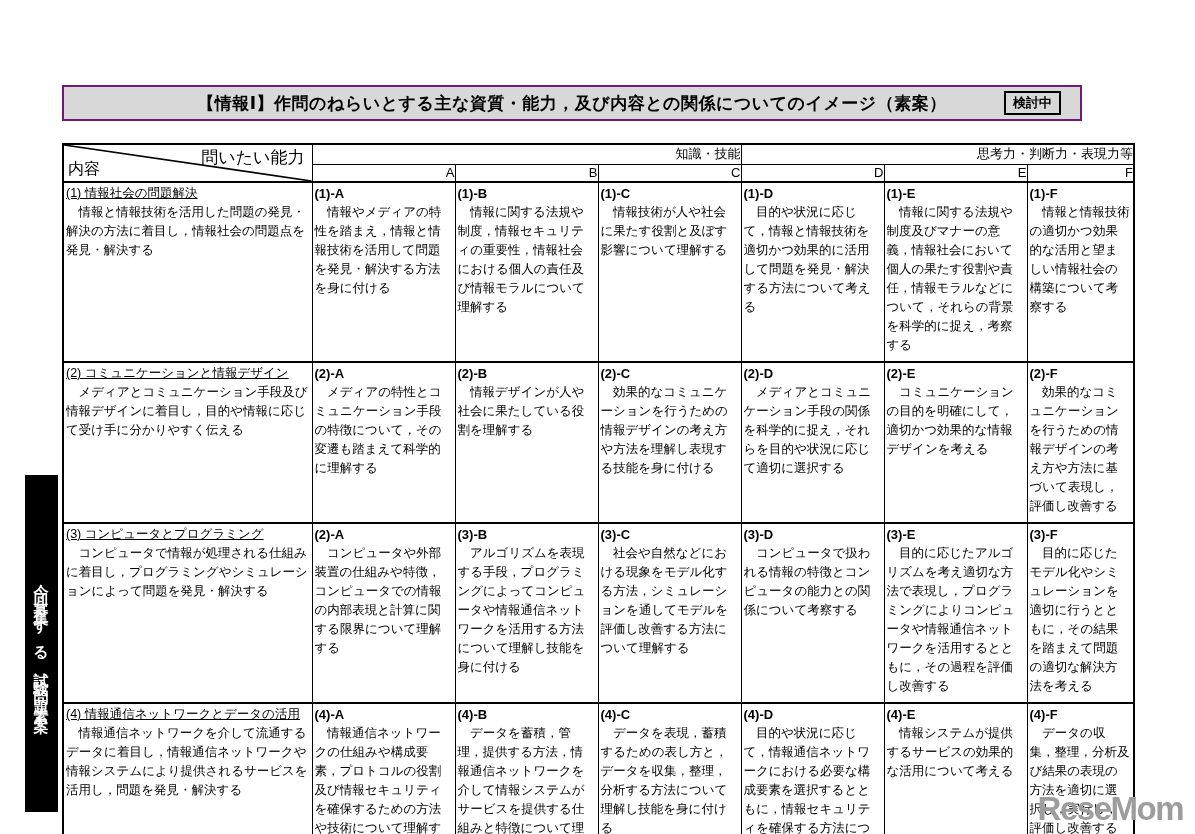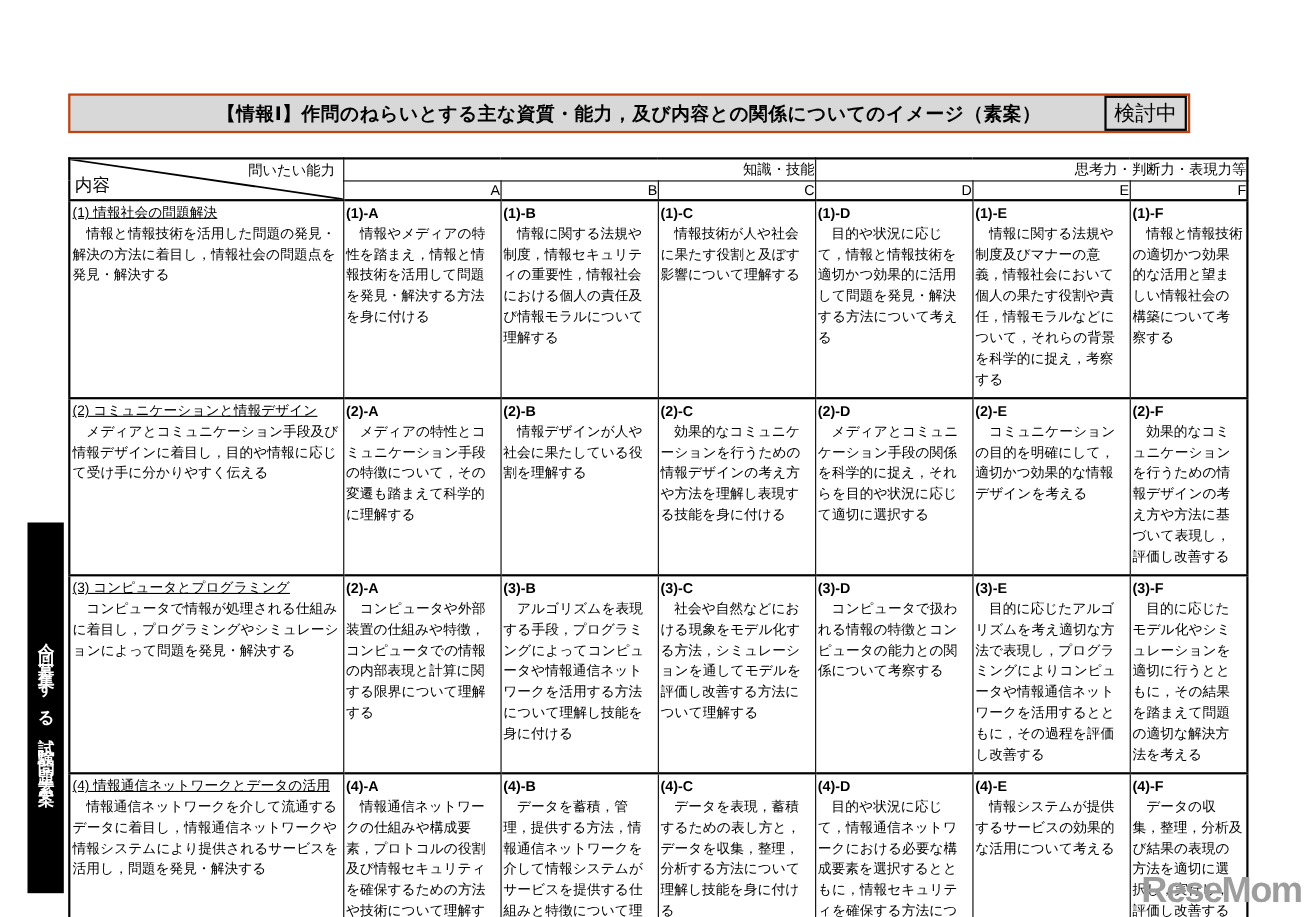--- a/index.html
+++ b/index.html
@@ -2,44 +2,44 @@
 <html lang="ja"><head>
 <meta charset="utf-8">
 <style>
   * { margin: 0; padding: 0; box-sizing: border-box; }
   html, body { width: 1195px; height: 834px; background: #ffffff;
     font-family: "Liberation Sans", "DejaVu Sans", sans-serif; color: #000; }
   .stage { position: relative; width: 1195px; height: 834px; background: #fff; overflow: hidden; }
 
   
   .title-bar { position: absolute; left: 62px; top: 85px; width: 1020px; height: 36px;
-    background: #d8d8d8; border: 2px solid #c2410c; display: flex; align-items: center;
+    background: #d8d8d8; border: 2px solid #701a75; display: flex; align-items: center;
     justify-content: center; }
   .title-text { font-size: 17px; font-weight: bold; letter-spacing: 0.5px; }
-  .status-badge { position: absolute; right: 1px; top: 50%; transform: translateY(-50%);
-    border: 2px solid #000; padding: 1px 7px; font-size: 19px; font-weight: normal; }
+  .status-badge { position: absolute; right: 19px; top: 50%; transform: translateY(-50%);
+    border: 2px solid #000; padding: 1px 7px; font-size: 13px; font-weight: bold; }
 
   
   .side-banner { position: absolute; left: 25px; top: 475px; width: 33px; height: 337px;
     background: #000; color: #fff; display: flex; align-items: center; justify-content: center; }
   .side-banner span { writing-mode: vertical-rl; text-orientation: upright;
     font-size: 15px; font-weight: bold; letter-spacing: 9px; line-height: 33px; }
 
   
   table.matrix { position: absolute; left: 62px; top: 143px; width: 1071px;
     border-collapse: collapse; table-layout: fixed; border: 2px solid #000; background: #fff; }
   table.matrix td, table.matrix th { border: 1px solid #000; vertical-align: top;
     font-weight: normal; overflow: hidden; }
   tr.hdr-groups { height: 20px; }
   tr.hdr-letters { height: 18px; }
   tr.r1 { height: 175px; } tr.r2 { height: 123px; } tr.r3 { height: 172px; } tr.r4 { height: 164px; }
   tr.data-row td { border-top: 2px solid #000; margin-left: 38px; }
 
   th.corner { position: relative; padding: 0; }
-  .corner-top { position: absolute; top: 1px; right: 7px; font-size: 13px; }
+  .corner-top { position: absolute; top: 1px; right: 7px; font-size: 17px; }
   .corner-bottom { position: absolute; bottom: 1px; left: 4px; font-size: 16px; }
   svg.diag { position: absolute; left: 0; top: 0; width: 100%; height: 100%; display: block; }
 
   th.group-label, th.col-letter { text-align: right; vertical-align: middle;
     font-size: 13px; padding: 0; margin-left: 28px; }
 
   td.row-head { padding: 1px 3px 1px 2px; font-size: 12.5px; line-height: 19px; }
   .row-title { text-decoration: underline; white-space: nowrap; }
   .row-desc { text-indent: 1em; }
 

